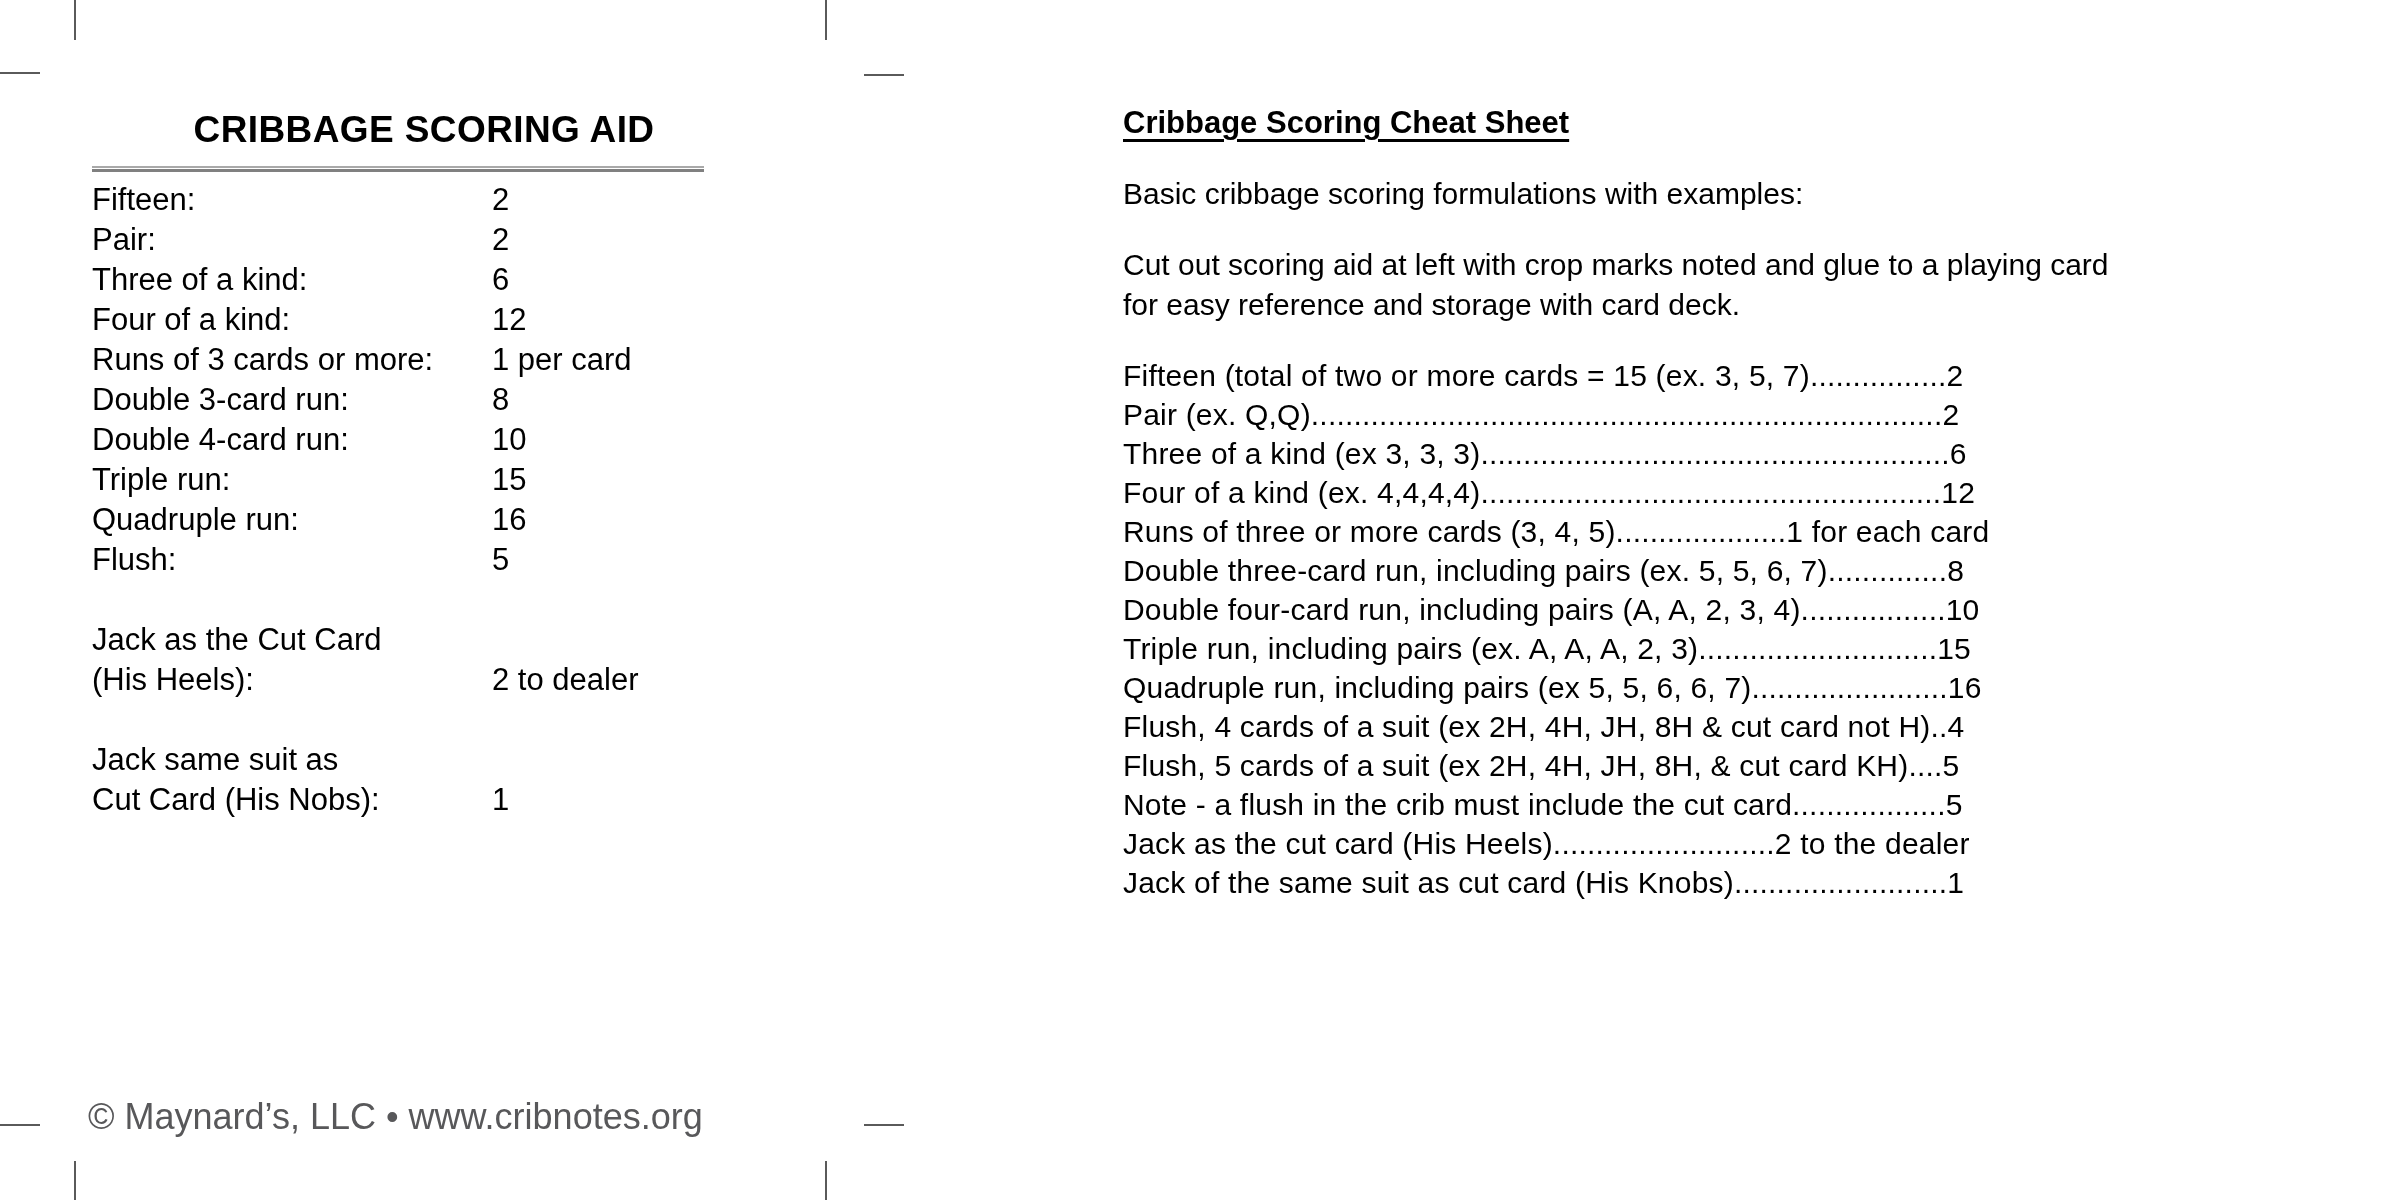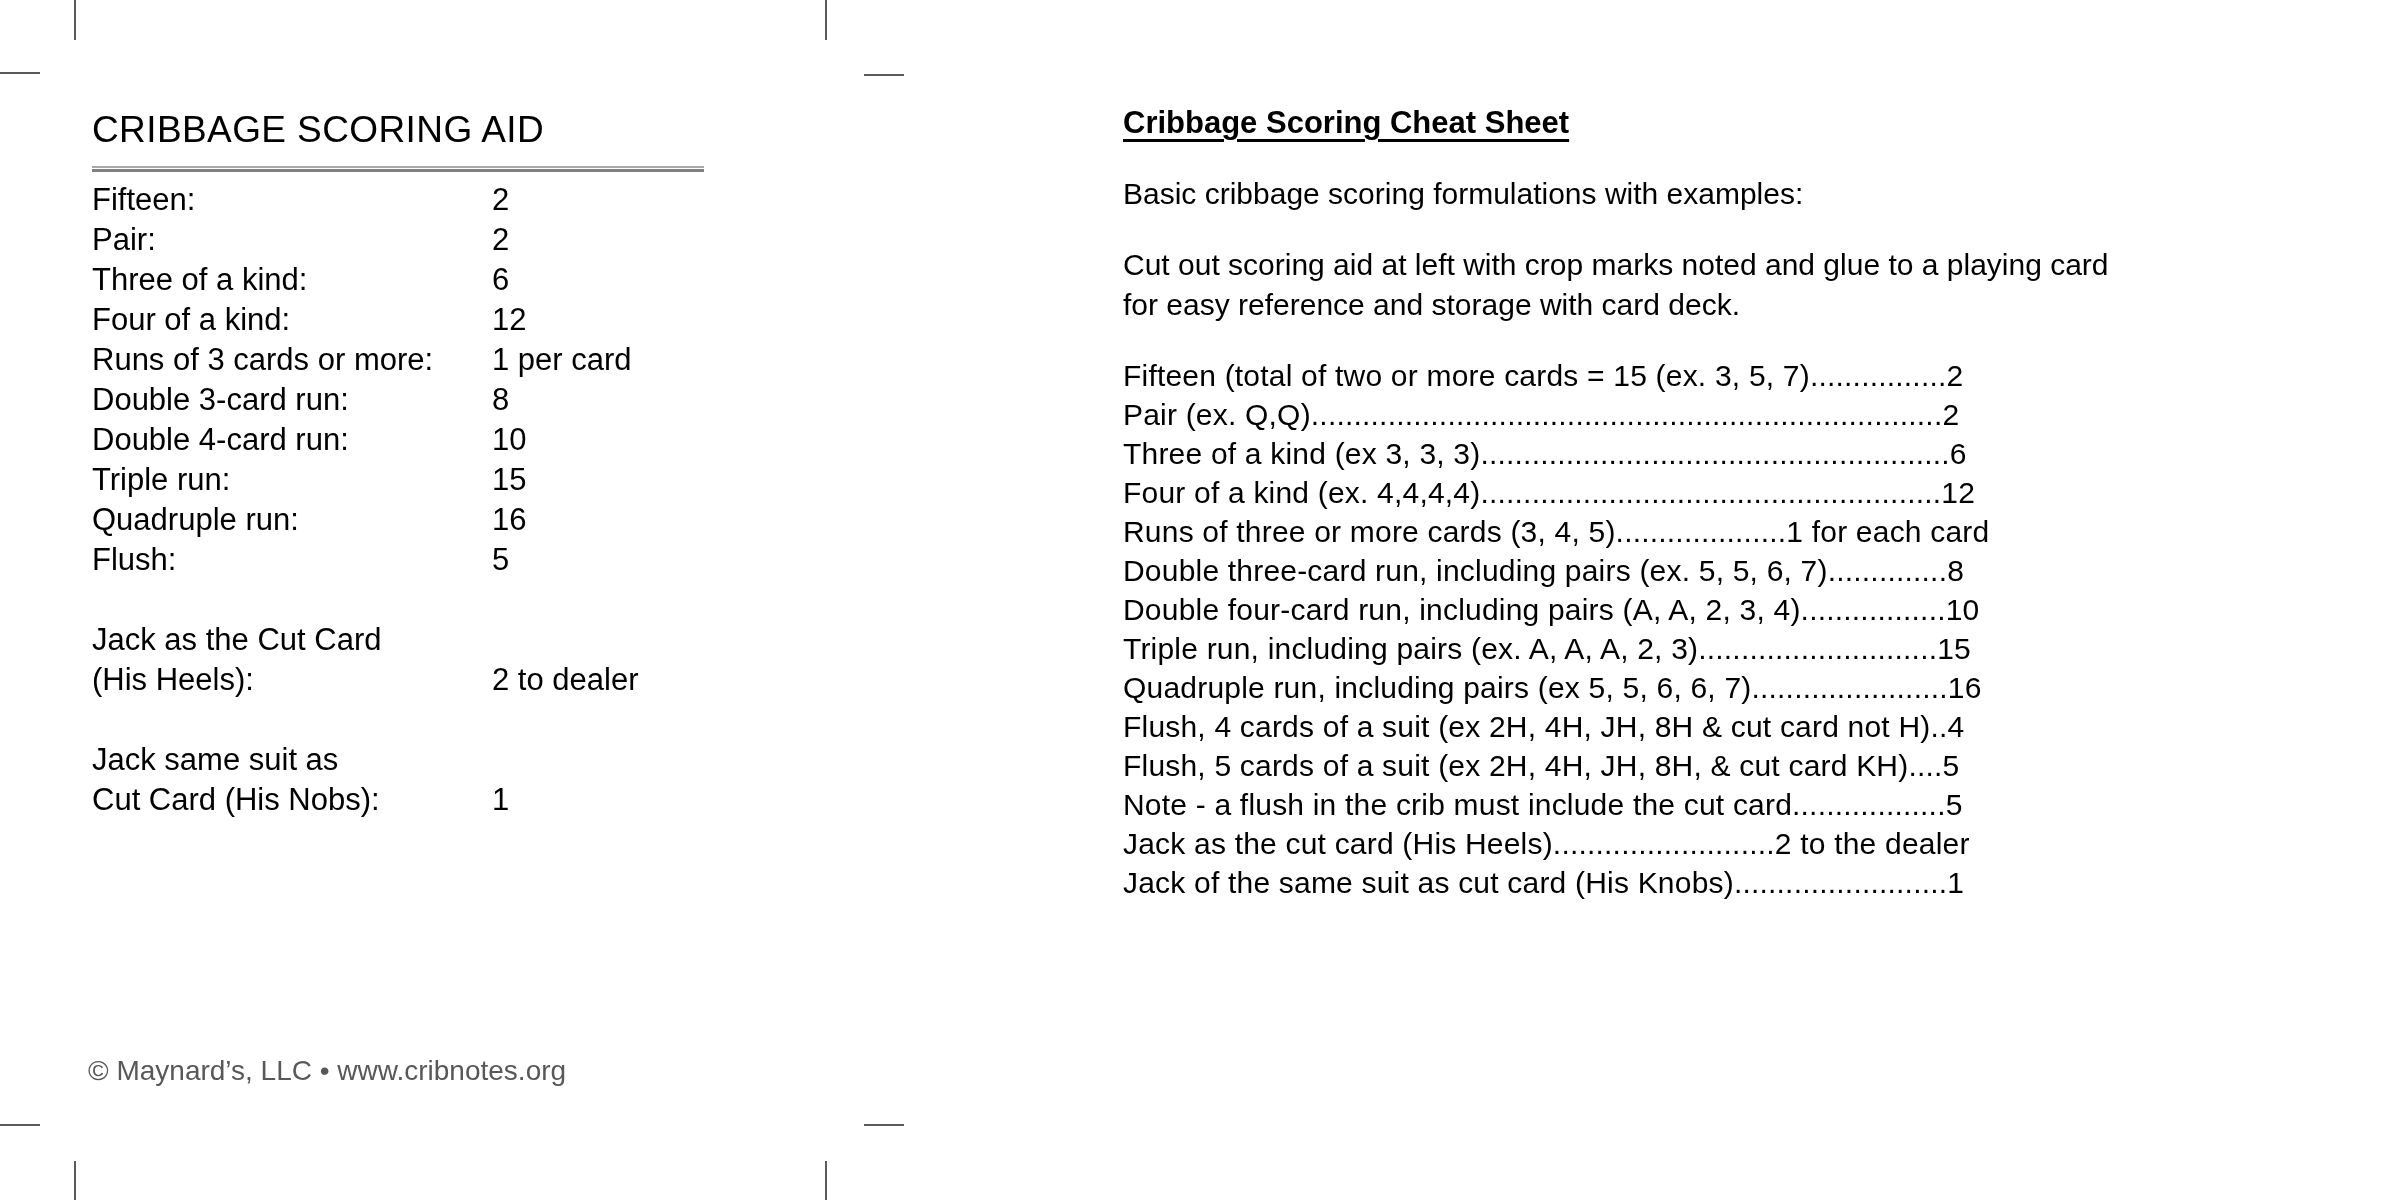--- a/index.html
+++ b/index.html
@@ -35,22 +35,22 @@
 
   
   #scoring-aid {
     position: absolute;
     left: 92px;
     top: 108px;
     width: 700px;
   }
   #aid-title {
     font-size: 37px;
-    font-weight: normal;
-    text-align: left;
+    font-weight: bold;
+    text-align: center;
     letter-spacing: 0.4px;
     line-height: 44px;
     padding-right: 36px;
     white-space: nowrap;
   }
   #aid-rule {
     margin-top: 14px;
     width: 612px;
     height: 6px;
     border-top: 2px solid #a9a9a9;
@@ -69,22 +69,22 @@
     vertical-align: top;
     white-space: nowrap;
   }
   #aid-table td.label { width: 400px; }
   #aid-table td.value { width: 260px; }
   #aid-table tr.spacer td { height: 40px; line-height: 40px; }
 
   #aid-footer {
     position: absolute;
     left: 88px;
-    top: 1055px;
-    font-size: 28px;
+    top: 1096px;
+    font-size: 36px;
     color: #58585a;
     white-space: nowrap;
   }
 
   
   #cheat-sheet {
     position: absolute;
     left: 1095px;
     top: 103px;
     width: 1230px;

